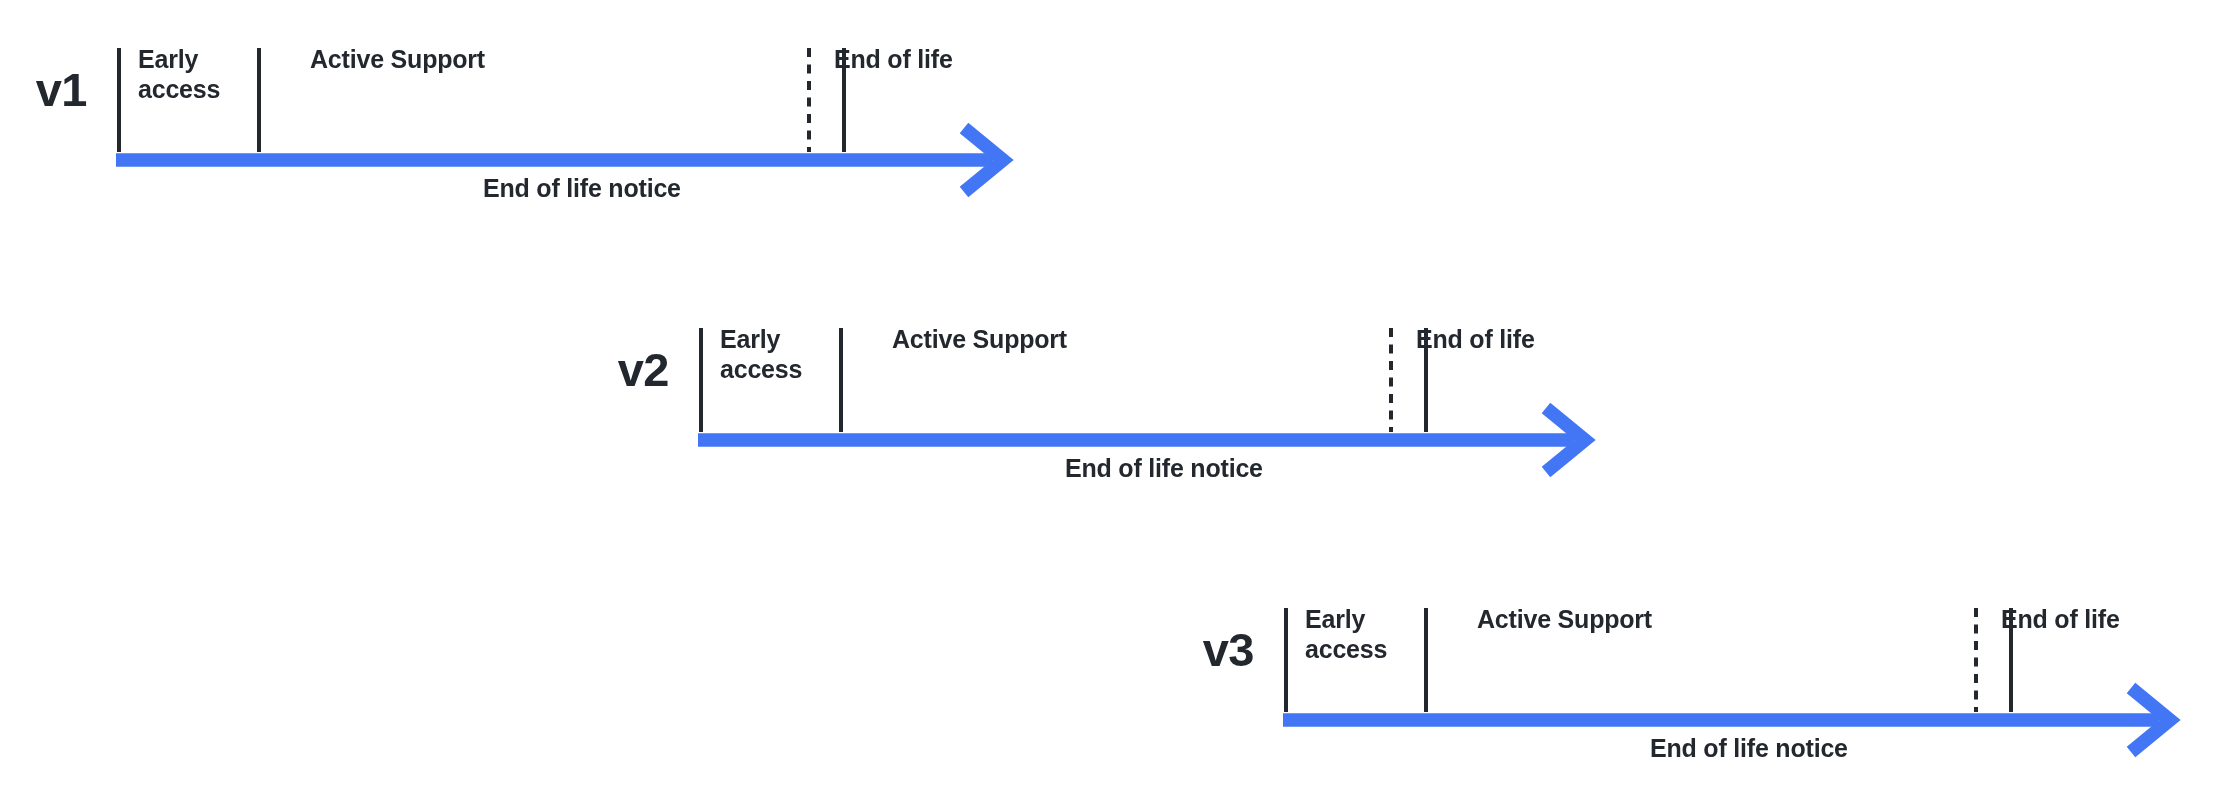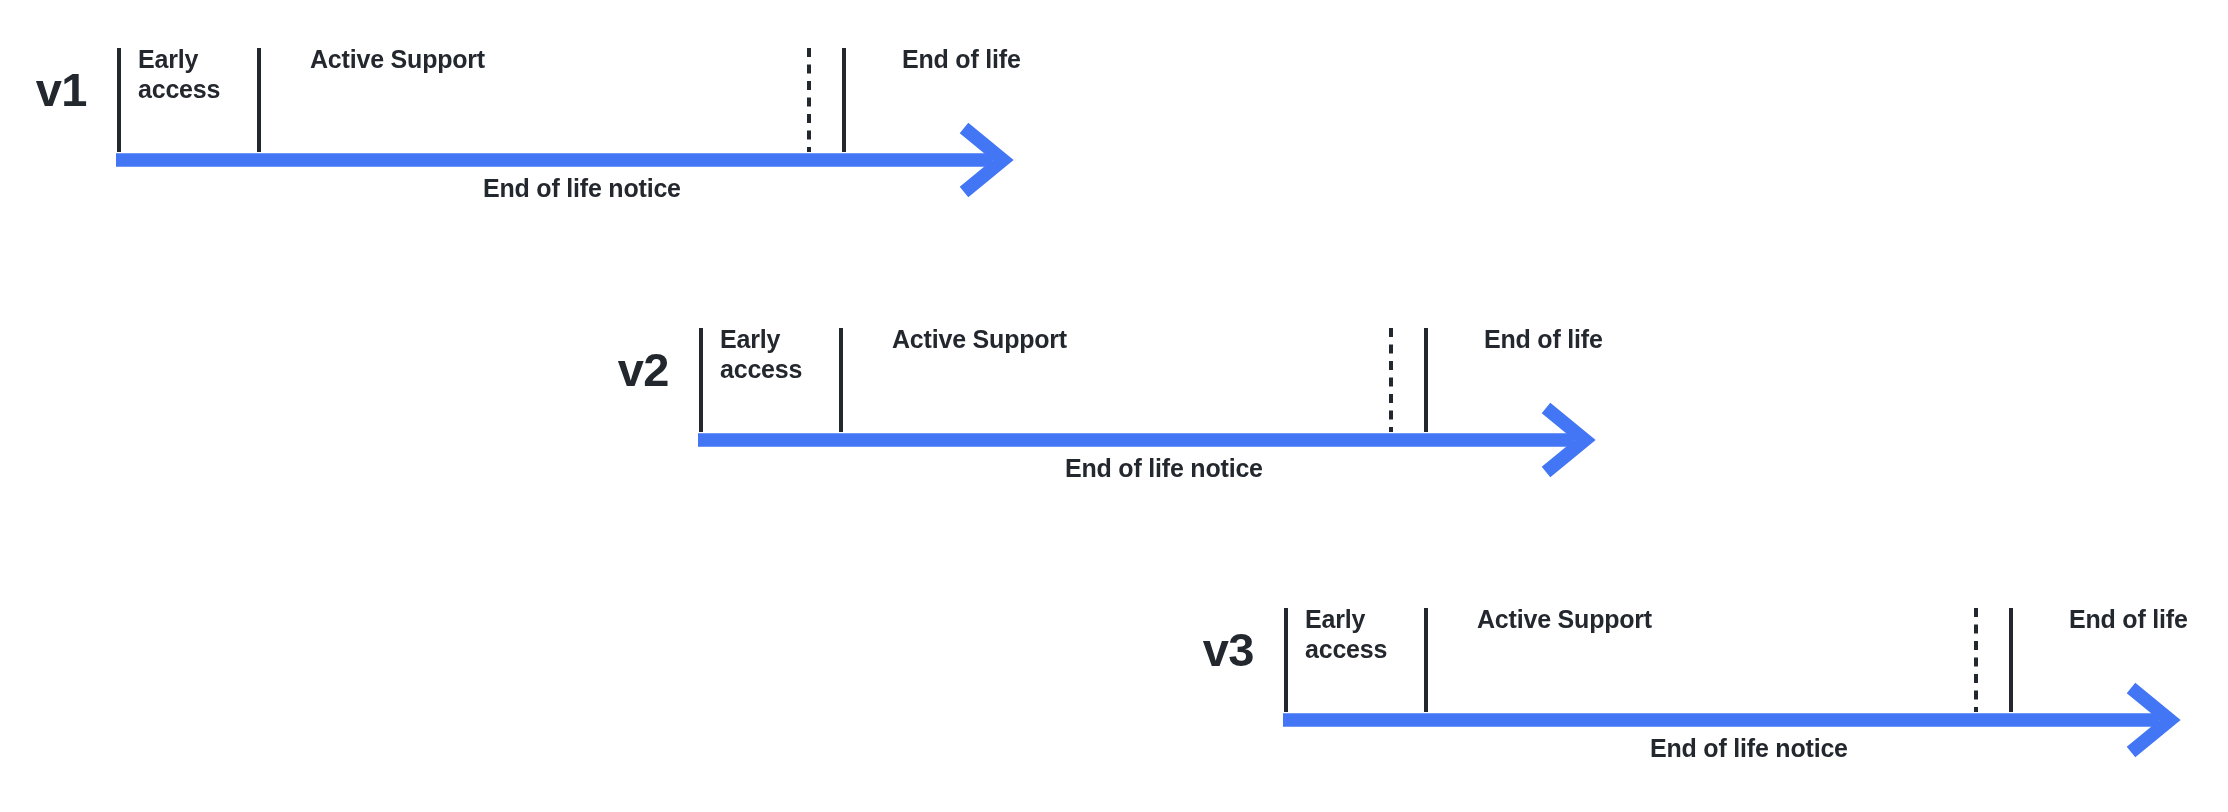--- a/index.html
+++ b/index.html
@@ -33,21 +33,21 @@
     letter-spacing: -0.5px;
   }
   .lbl {
     position: absolute;
     font-size: 25px; line-height: 30px; font-weight: 700;
     white-space: nowrap;
     letter-spacing: -0.2px;
   }
   .early  { left: 19px;  top: -4px; width: 118px; white-space: normal; }
   .active { left: 159px; top: -4px; margin-left: 32px; }
-  .eol    { left: 783px; top: -4px; }
+  .eol    { left: 715px; top: -4px; }
   .notice { left: 364px; top: 125px; width: 320px; text-align: left; }
 </style>
 </head>
 <body>
 
 <div class="canvas">
 
   <section class="row row1">
     <h2 class="version">v1</h2>
     <svg class="lines" width="930" height="170" viewBox="-10 0 930 170">

